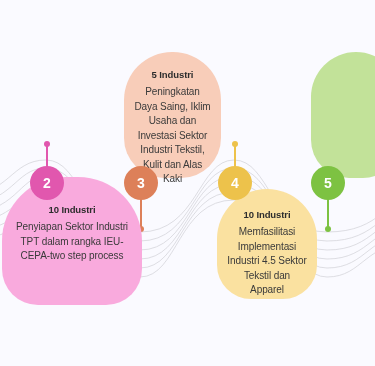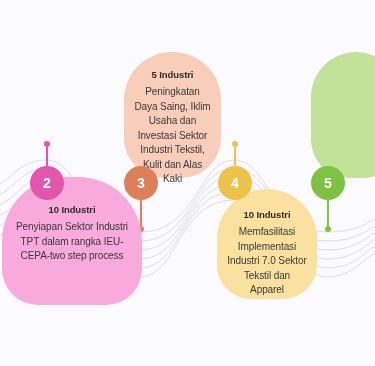--- a/index.html
+++ b/index.html
@@ -154,21 +154,21 @@
     <span class="body">Penyiapan Sektor Industri TPT dalam rangka IEU-CEPA-two step process</span>
   </div>
 
   <div class="bubble" id="bubble-3">
     <span class="head">5 Industri</span>
     <span class="body">Peningkatan Daya Saing, Iklim Usaha dan Investasi Sektor Industri Tekstil, Kulit dan Alas Kaki</span>
   </div>
 
   <div class="bubble" id="bubble-4">
     <span class="head">10  Industri</span>
-    <span class="body">Memfasilitasi Implementasi Industri 7.0 Sektor Tekstil dan Apparel</span>
+    <span class="body">Memfasilitasi Implementasi Industri 4.5 Sektor Tekstil dan Apparel</span>
   </div>
 
   <div class="bubble" id="bubble-5">
   </div>
 
   <div class="node" id="node-2">
     <span>2</span>
   </div>
   <div class="node" id="node-3">
     <span>3</span>

